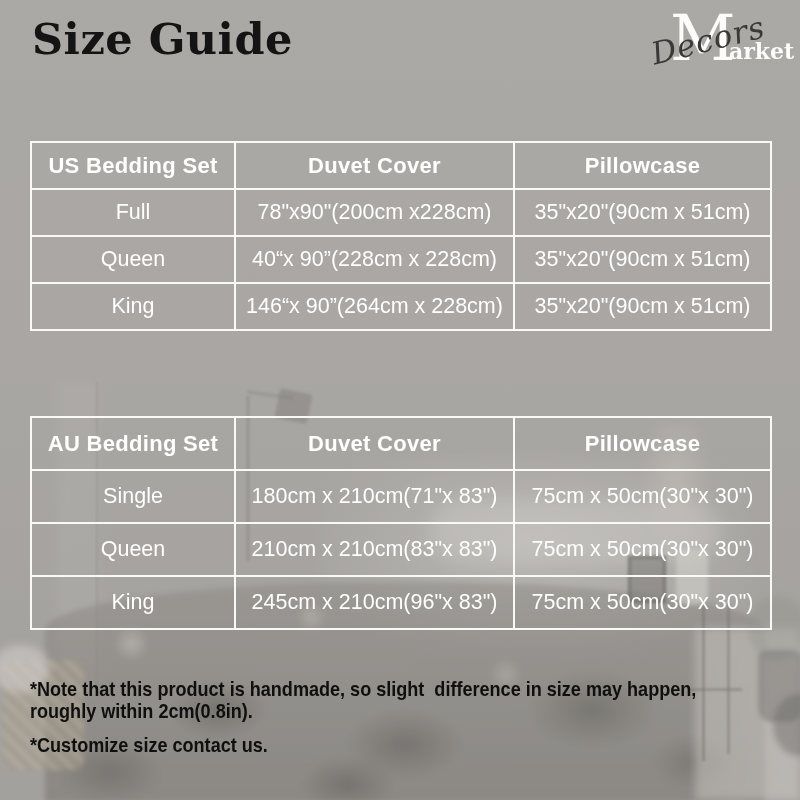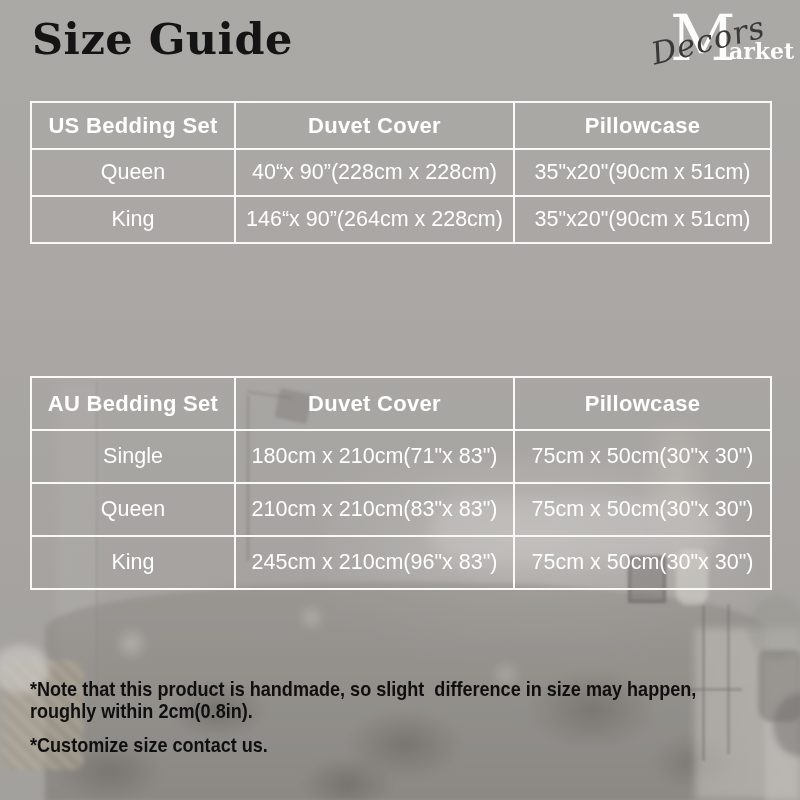--- a/index.html
+++ b/index.html
@@ -58,21 +58,21 @@
   }
   .logo { position:absolute; z-index:2; left:650px; top:8px; width:145px; height:72px; }
   .logo span { position:absolute; white-space:nowrap; }
   .logo-m { left:20px; top:-2px; font-family:"DejaVu Serif", serif; font-size:64px; line-height:1; color:#fcfcfa; }
   .logo-script { left:0px; top:14px; font-family:"DejaVu Serif", serif; font-style:italic; font-size:31px; color:#3a3938; transform:rotate(-14deg); letter-spacing:1px; }
   .logo-rest { left:79px; top:30px; font-family:"DejaVu Serif", serif; font-weight:700; font-size:22px; color:#fcfcfa; }
 
   table.size-table {
     position:absolute; z-index:2; left:30px; width:740px;
     border-collapse:collapse; table-layout:fixed;
-    color:#ffffff; text-align:center;
+    color:#ffffff; text-align:center;margin-top:40px;
   }
   .size-table th, .size-table td {
     border:2px solid #f9f9f7; padding:0; vertical-align:middle;
     overflow:hidden; white-space:nowrap;
   }
   .size-table th { font-weight:700; font-size:22px; letter-spacing:.3px; }
   .size-table td { font-weight:400; font-size:21.5px; }
   .t1 { top:101px; }
   .t1 th, .t1 td { height:47px; }
   .t2 { top:376px; }
@@ -132,20 +132,25 @@
       </colgroup>
     <thead>
       <tr>
         <th>US Bedding Set</th>
         <th>Duvet Cover</th>
         <th>Pillowcase</th>
       </tr>
     </thead>
     <tbody>
       <tr>
+        <td>Full</td>
+        <td>78"x90"(200cm x228cm)</td>
+        <td>35"x20"(90cm x 51cm)</td>
+      </tr>
+      <tr>
         <td>Queen</td>
         <td>40“x 90”(228cm x 228cm)</td>
         <td>35"x20"(90cm x 51cm)</td>
       </tr>
       <tr>
         <td>King</td>
         <td>146“x 90”(264cm x 228cm)</td>
         <td>35"x20"(90cm x 51cm)</td>
       </tr>
     </tbody>

